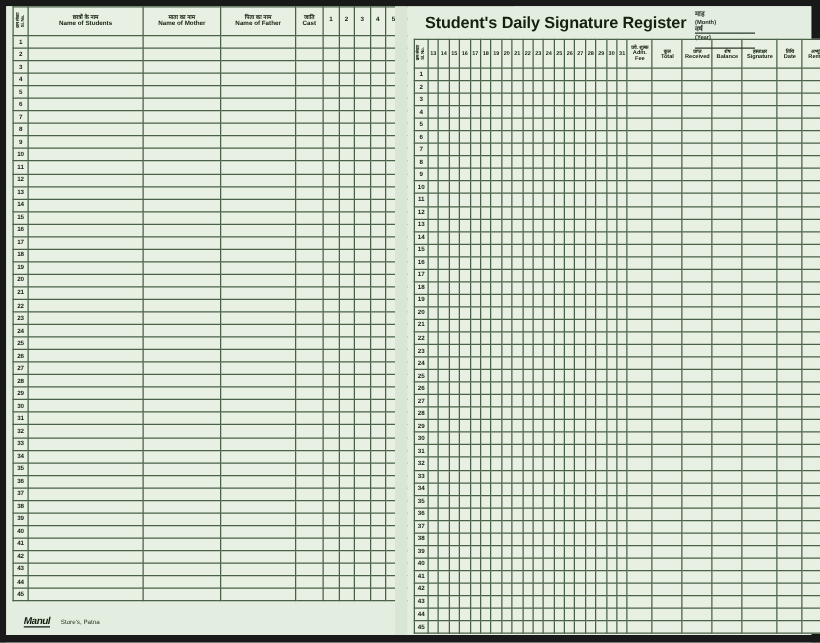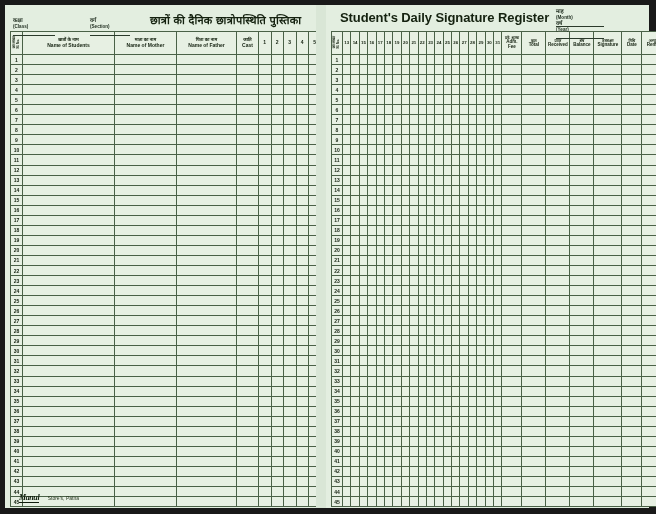--- a/index.html
+++ b/index.html
@@ -87,49 +87,36 @@
   th.daynum{font-size:5.4px;font-weight:bold;}
   th.sumcol{font-size:4.3px;line-height:1.1;}
 
   
   .logo{
     position:absolute;left:14px;bottom:4px;white-space:nowrap;
   }
   .logo .mark{
     font-style:italic;font-weight:bold;font-size:8px;color:#101c0d;
     letter-spacing:-.4px;
-    border-bottom:1.5px solid #101c0d;padding-bottom:0px;font-family:Liberation Serif, serif;
+    border-bottom:1.5px solid #101c0d;padding-bottom:0px;
   }
   .logo .sub{font-size:5px;color:#27351f;margin-left:4px;}
 </style>
 </head>
 <body>
 
 <div class="scan">
 
   <div class="edge top"></div>
   <div class="edge bottom"></div>
   <div class="edge left"></div>
   <div class="edge right"></div>
 
   <div class="page left">
 
-    <div class="head">
-      <div class="fieldline" style="left:8px;top:11px;">
-        <span class="hin">कक्षा</span>
-        <span class="en">(Class)</span>
-        <span class="rule" style="width:42px;"></span>
-      </div>
-      <div class="fieldline" style="left:85px;top:11px;">
-        <span class="hin">वर्ग</span>
-        <span class="en">(Section)</span>
-        <span class="rule" style="width:40px;"></span>
-      </div>
-      <div class="bigtitle title-hi" style="left:145px;top:7px;">छात्रों की दैनिक छात्रोपस्थिति पुस्तिका</div>
-    </div>
 
     <table class="reg" id="left-table" style="margin-left:5px;width:300px;">
       <colgroup>
         <col style="width:12px">
           <col style="width:92px">
           <col style="width:62px">
         <col style="width:60px">
           <col style="width:22px">
         <col style="width:12.5px">
           <col style="width:12.5px">

